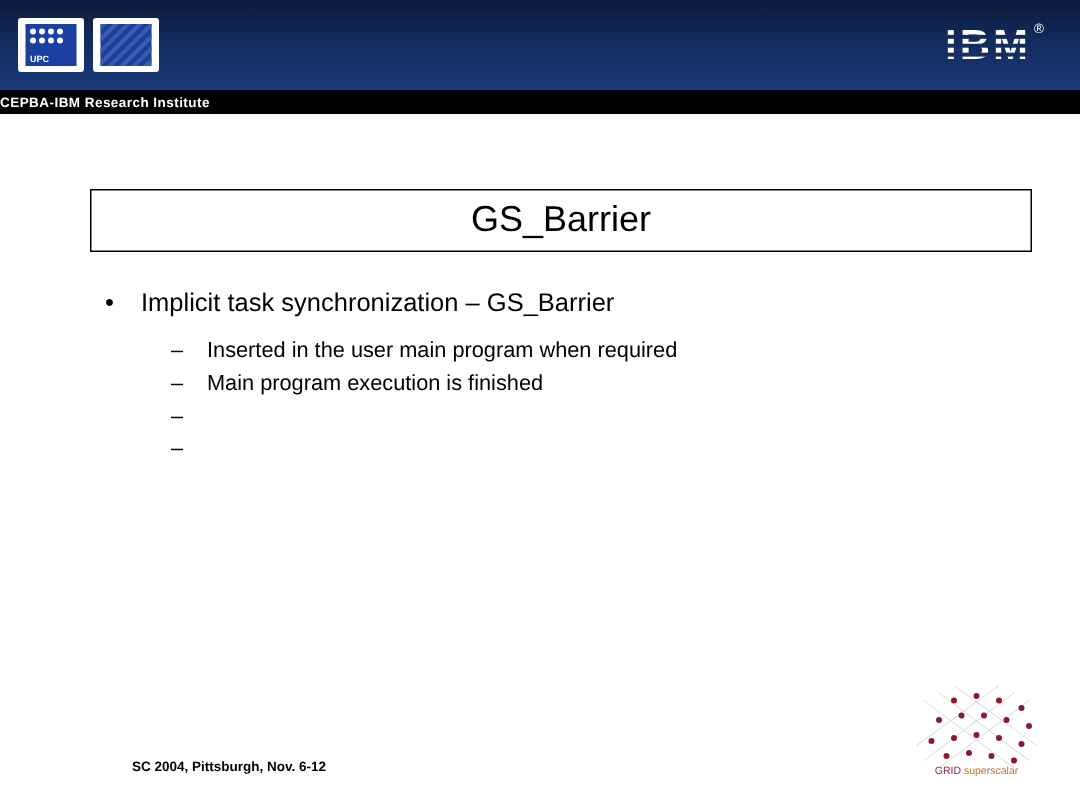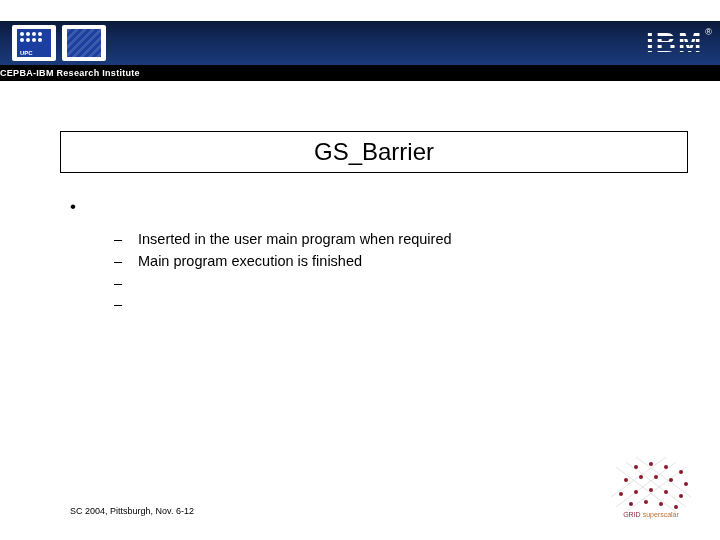--- a/index.html
+++ b/index.html
@@ -6,27 +6,26 @@
   body {
     width: 720px;
     height: 540px;
     font-family: Arial, Helvetica, sans-serif;
     background: #fff;
     position: relative;
     overflow: hidden;
   }
   .header-top {
     width: 100%;
-    height: 44px;
+    height: 60px;
     background: linear-gradient(to bottom, #0b1a3a 0%, #12295a 40%, #1a3a7a 100%);
     display: flex;
     align-items: center;
     justify-content: space-between;
-    padding: 0 8px 0 12px;
-    margin-top: 21px;
+    padding: 0 24px 0 12px;
   }
   .logos-left { display: flex; gap: 6px; align-items: center; }
   .logo-box {
     width: 44px; height: 36px; background: #fff;
     display: flex; align-items: center; justify-content: center;
     border-radius: 2px;
   }
   .upc-inner {
     width: 34px; height: 28px;
     background: #1a3fa0;
@@ -75,22 +74,22 @@
     margin: 24px 50px 0 70px;
     font-size: 17px;
   }
   .main-bullet { display: flex; margin-bottom: 12px; }
   .main-bullet .bullet { width: 24px; }
   .sub-list { margin-left: 44px; margin-top: 4px; }
   .sub-item { display: flex; font-size: 14.5px; line-height: 1.5; }
   .sub-item .dash { width: 24px; }
   .footer-text {
     position: absolute;
-    bottom: 24px; left: 70px;
-    font-size: 9px; color: #000;
+    bottom: 24px; left: 88px;
+    font-size: 9px; color: #000; font-weight: bold;
   }
   .grid-logo {
     position: absolute;
     bottom: 18px; right: 24px;
     width: 90px; height: 70px;
   }
   .grid-svg { width: 100%; height: 100%; }
   .grid-label {
     position: absolute; bottom: 4px; left: 0; width: 100%;
     text-align: center; font-size: 7px; color: #8a2a3a;
@@ -130,20 +129,21 @@
   <span class="header-sub-text">CEPBA-IBM Research Institute</span>
 </div>
 
 <div class="title-container">
   <div class="slide-title">GS_Barrier</div>
 </div>
 
 <div class="content">
   <div class="main-bullet">
     <span class="bullet">•</span>
+    <span>Implicit task synchronization – GS_Barrier</span>
   </div>
   <div class="sub-list">
     <div class="sub-item">
       <span class="dash">–</span>
       <span>Inserted in the user main program when required</span>
     </div>
     <div class="sub-item">
       <span class="dash">–</span>
       <span>Main program execution is finished</span>
     </div>

